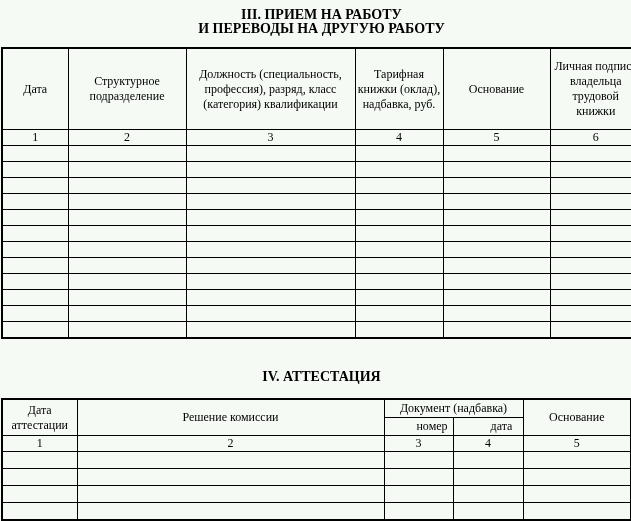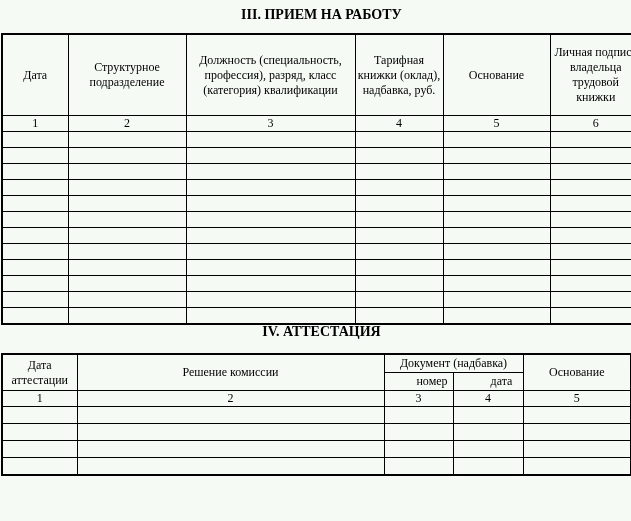--- a/index.html
+++ b/index.html
@@ -21,21 +21,21 @@
   .doc-title {
     text-align: center;
     font-weight: bold;
     font-size: 14px;
     line-height: 14px;
     margin-top: 8px;
     margin-bottom: 11px;
     padding-left: 12px;
   }
   .doc-title.second {
-    margin-top: 0;
+    margin-top: 31px;
     margin-bottom: 14px;
   }
   table {
     width: 629px;
     border-collapse: collapse;
     table-layout: fixed;
     border: 2px solid #000;
     background: #f5faf5;
   }
   th, td {
@@ -76,20 +76,21 @@
   tbody tr.data-row td { text-align: left; }
   tbody tr.data-row td:nth-child(4) { text-align: center; }
 </style>
 </head>
 <body>
 
 <div class="page">
 
   <div class="doc-title">
     <div>III. ПРИЕМ НА РАБОТУ</div>
+    <div>И ПЕРЕВОДЫ НА ДРУГУЮ РАБОТУ</div>
   </div>
 
   <table class="t1">
     <colgroup>
       <col class="c1">
         <col class="c2">
         <col class="c3">
         <col class="c4">
         <col class="c5">
         <col class="c6">

